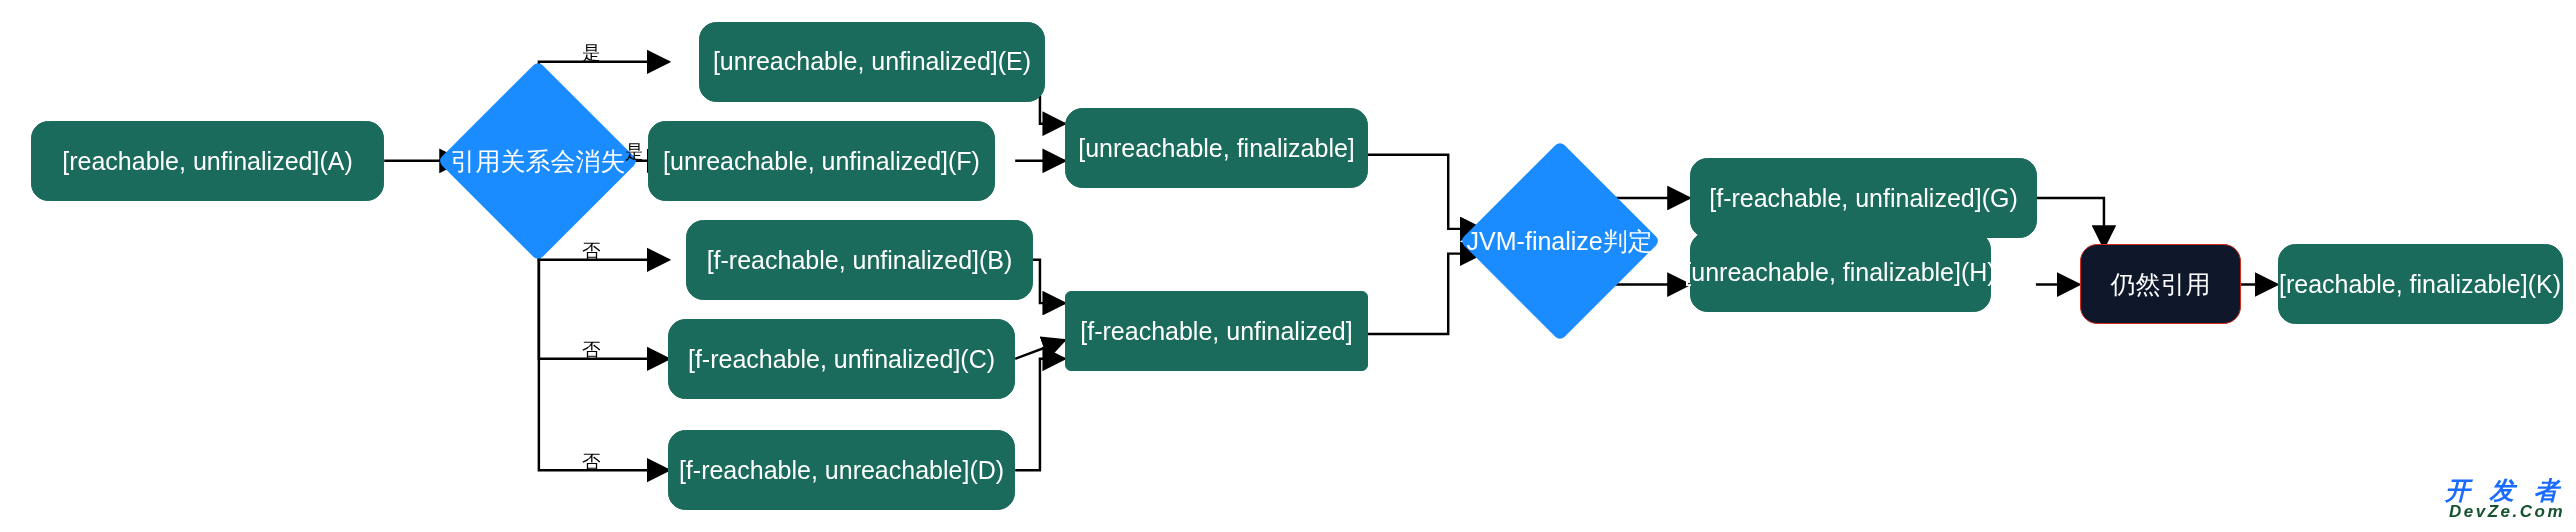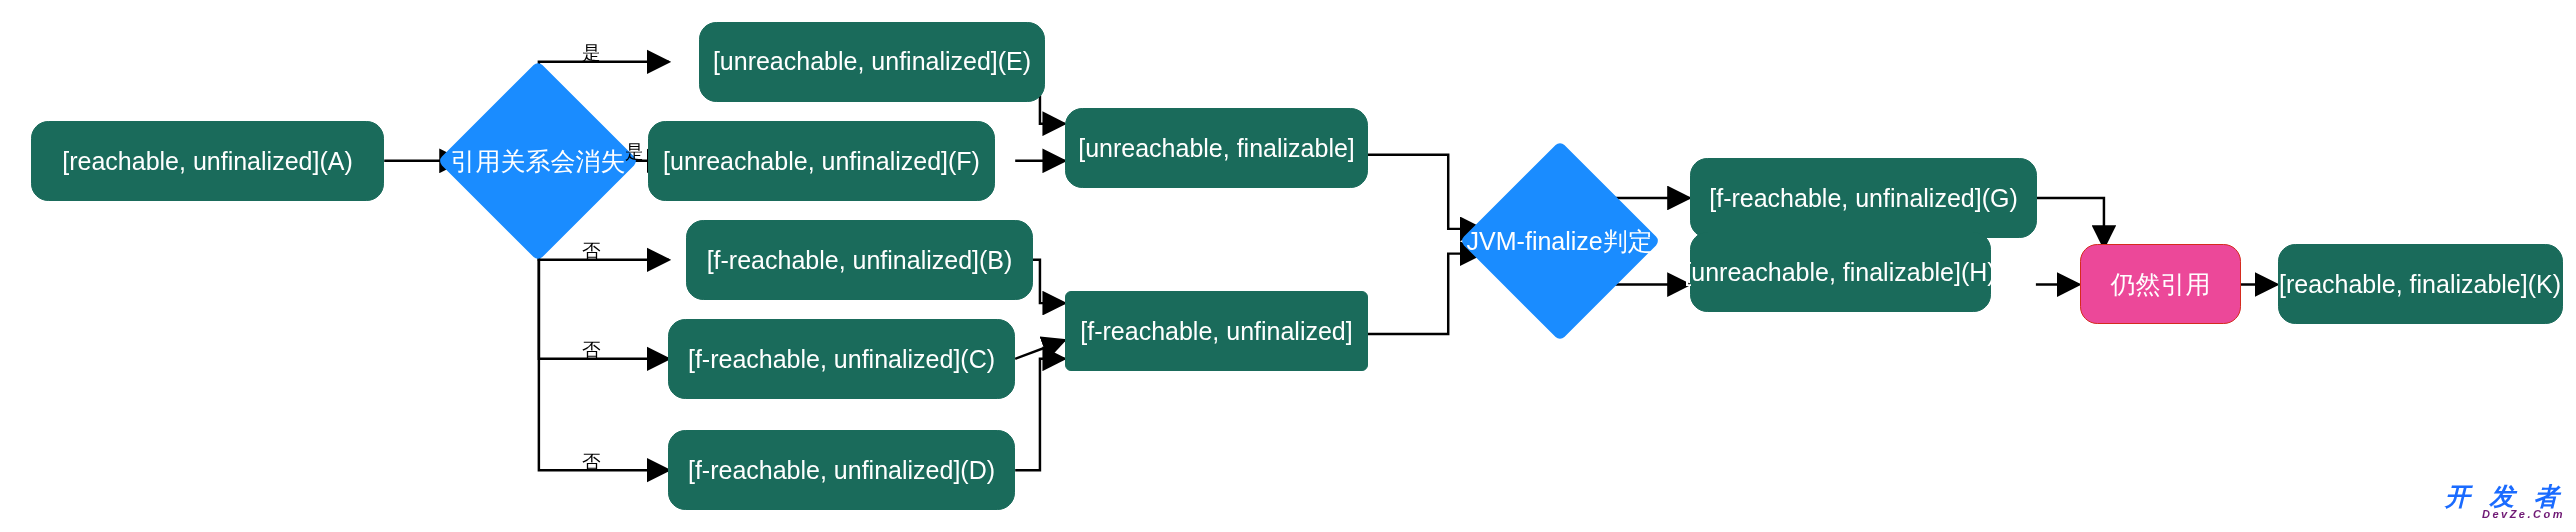--- a/index.html
+++ b/index.html
@@ -17,21 +17,21 @@
     align-items: center;
     justify-content: center;
     color: #ffffff;
     font-size: 25px;
     white-space: nowrap;
     border-radius: 17.3px;
     padding: 0 25px;
     height: 80px;
   }
   .green { background: #1a6b5b; border: 1.2px solid #1a6b5b; }
-  .red   { background: #ec4899; border: 1.2px solid #d52b1e; }
+  .red   { background: #0f172a; border: 1.2px solid #d52b1e; }
   .diamond-wrap {
     position: absolute;
     width: 142px;
     height: 142px;
     transform: rotate(45deg);
     background: #1a8cff;
     border-radius: 6.2px;
     display: flex;
     align-items: center;
     justify-content: center;
@@ -53,21 +53,21 @@
     right: 11px;
     bottom: 12.4px;
     font-size: 25px;
     font-weight: bold;
     color: #1a6bff;
     letter-spacing: 6.2px;
     font-style: italic;
     text-align: right;
     line-height: 1;
   }
-  .watermark .sub { font-size: 11px; letter-spacing: 2.5px; display:block; color:#701a75; font-style: italic; }
+  .watermark .sub { font-size: 17px; letter-spacing: 2.5px; display:block; color:#14532d; font-style: italic; }
   svg.edges {
     position: absolute;
     top: 0; left: 0;
     width: 2576px;
     height: 532px;
     pointer-events: none;
   }
 </style>
 </head>
 <body>
@@ -119,21 +119,21 @@
 <div class="node green" style="left:31px; top:121px; width:353px;text-align:center;">[reachable, unfinalized](A)</div>
 
 <div class="diamond-wrap" style="left:467px; top:90px;">
   <div class="diamond-label">引用关系会消失</div>
 </div>
 
 <div class="node green" style="left:668px; top:21.7px;  width:346px;margin-left:31px;">[unreachable, unfinalized](E)</div>
 <div class="node green" style="left:648px; top:121px; width:347px;">[unreachable, unfinalized](F)</div>
 <div class="node green" style="left:686px; top:220px; width:347px;">[f-reachable, unfinalized](B)</div>
 <div class="node green" style="left:668px; top:319px; width:347px;">[f-reachable, unfinalized](C)</div>
-<div class="node green" style="left:668px; top:430px; width:347px;">[f-reachable, unfinalized](D)</div>
+<div class="node green" style="left:668px; top:430px; width:347px;">[f-reachable, unreachable](D)</div>
 
 <div class="node green" style="left:1065px; top:108px; width:303px;">[unreachable, finalizable]</div>
 <div class="node green" style="left:1065px; top:291px; width:303px;border-radius:6px;">[f-reachable, unfinalized]</div>
 
 <div class="diamond-wrap" style="left:1489px; top:170px;">
   <div class="diamond-label">JVM-finalize判定</div>
 </div>
 
 <div class="node green" style="left:1690px; top:158px; width:347px;">[f-reachable, unfinalized](G)</div>
 <div class="node green" style="left:1690px; top:232px; width:301px;padding-left:24px;">[unreachable, finalizable](H)</div>

